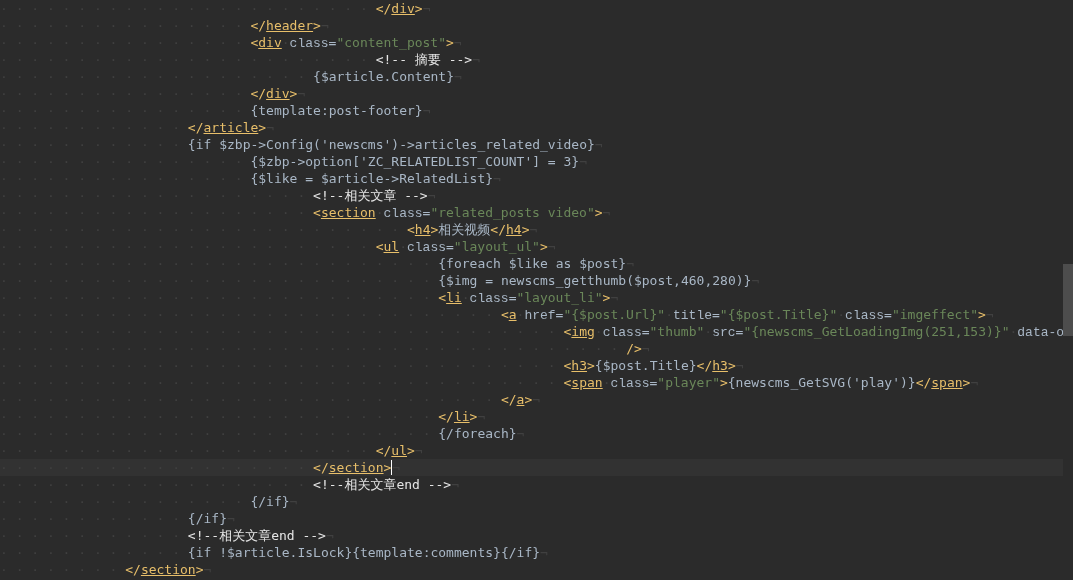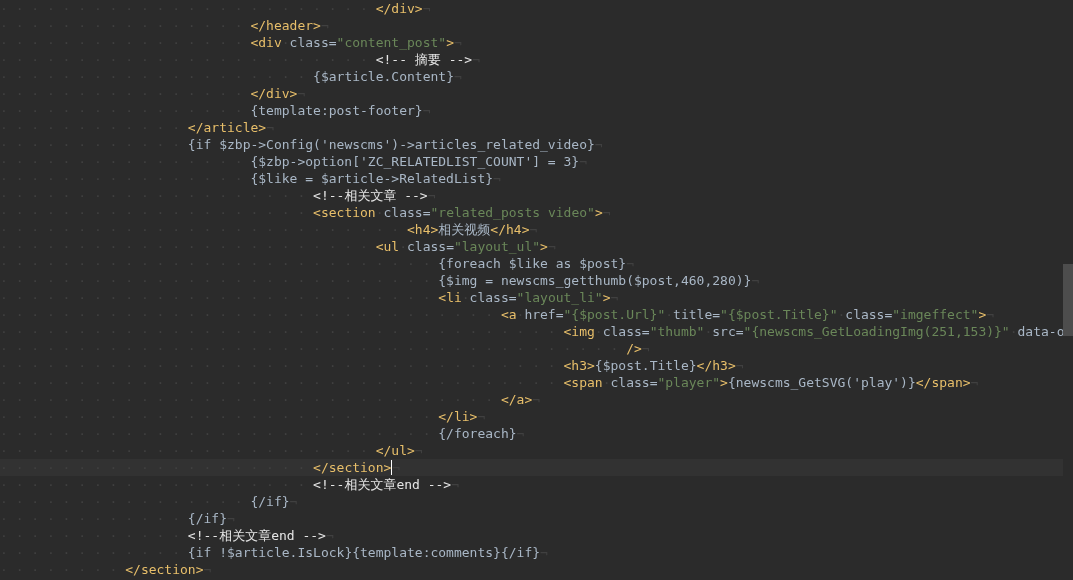--- a/index.html
+++ b/index.html
@@ -24,23 +24,23 @@
   }
   .line {
     display: block;
     height: 17px;
     position: relative;
   }
   .line.current {
     background: #323232;
   }
   .ws { color: #404040; }
-  .tag { color: #e8bf6a; }
+  .tag { color: #e8bf6a; text-decoration: underline; }
   .bracket { color: #e8bf6a; }
-  .attr-name { color: #a9b7c6; }
+  .attr-name { color: #a9b7c6; font-family: Liberation Mono, monospace; }
   .attr-val { color: #6a8759; }
   .text { color: #a9b7c6; }
   .comment { color: #e5e5e5; }
   .nl { color: #404040; }
   .cursor {
     border-left: 1px solid #fff;
     display: inline-block;
     height: 15px;
     vertical-align: middle;
     position: relative;

